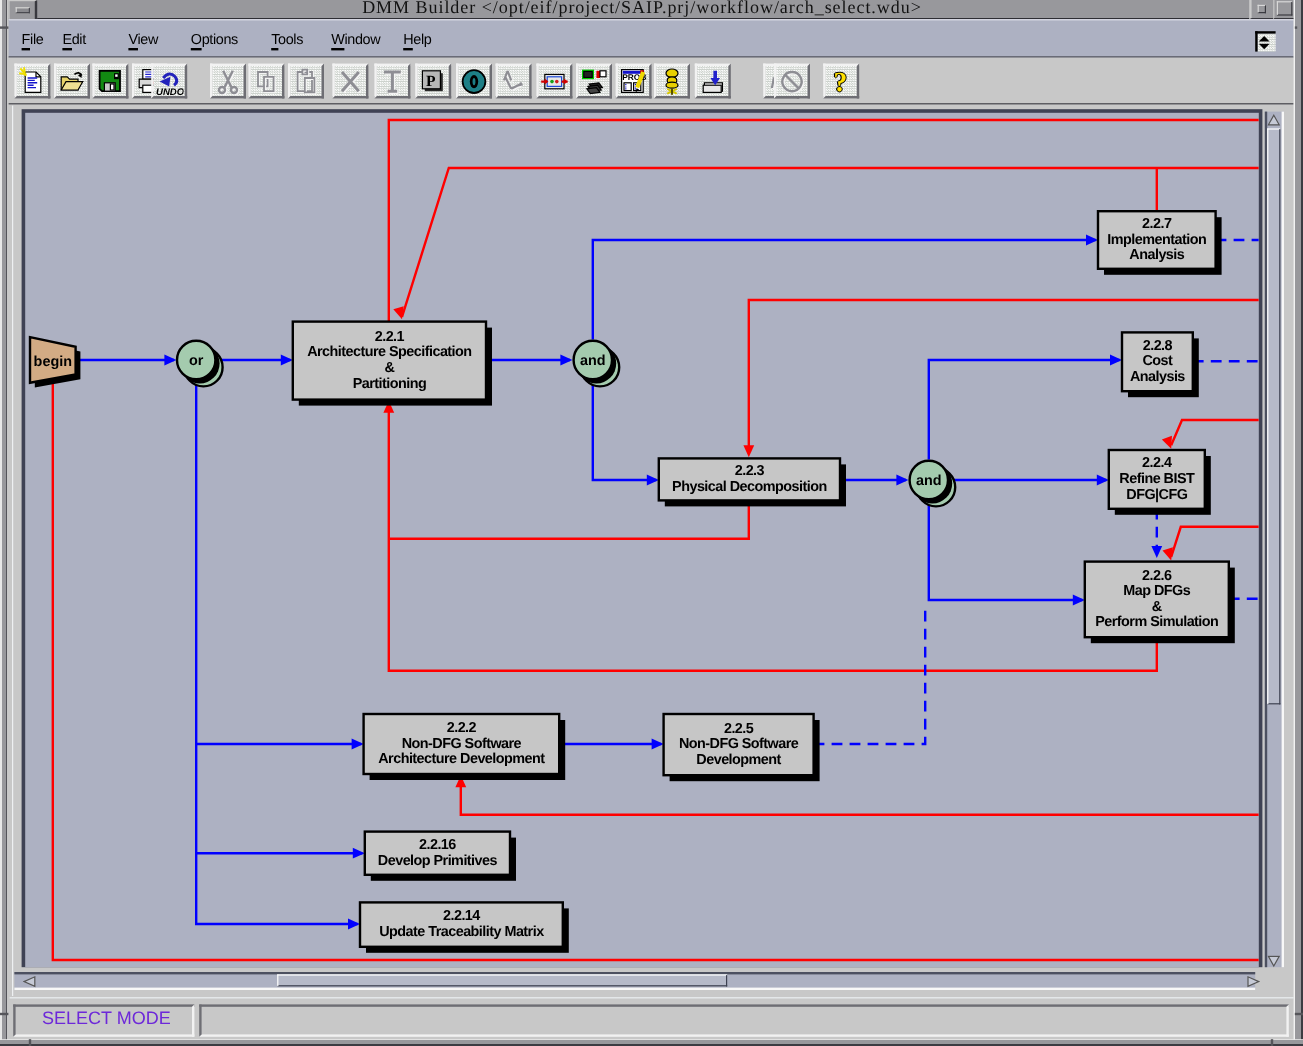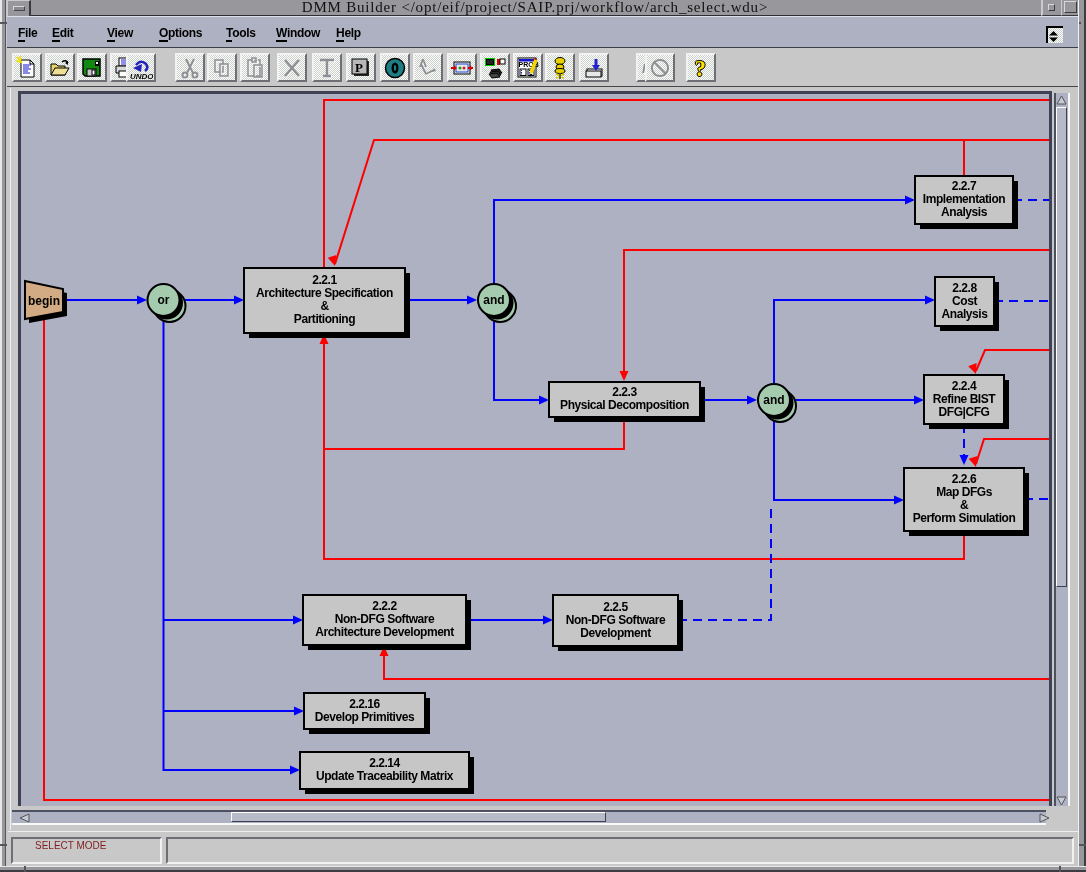--- a/index.html
+++ b/index.html
@@ -23,21 +23,21 @@
   font-family:"Liberation Serif",serif;font-size:15px;letter-spacing:0.8px;line-height:15px;color:#111;white-space:nowrap}
 #tb1{left:1041px;top:0;width:18px;height:15px;background:#98989c;border-left:2px solid #cacaca;border-right:2px solid #38383e;border-bottom:1px solid #38383e}
 #tb1 .sq{position:absolute;left:5px;top:4px;width:5px;height:5px;background:#98989c;
   border-top:1px solid #d8d8d8;border-left:1px solid #d8d8d8;border-bottom:1px solid #3a3a40;border-right:1px solid #3a3a40}
 #tb2{left:1061px;top:0;width:17px;height:15px;background:#98989c;border-left:1px solid #cacaca;border-bottom:1px solid #38383e}
 #tb2 .sq{position:absolute;left:2px;top:1px;width:11px;height:10px;background:#98989c;
   border-top:1px solid #d8d8d8;border-left:1px solid #d8d8d8;border-bottom:1px solid #3a3a40;border-right:1px solid #3a3a40}
 
 #menubar{left:7px;top:16px;width:1071px;height:30px;background:#adb1c2;
   border-top:1px solid #dcdee8;border-bottom:1px solid #3e3e46}
-.mi{position:absolute;top:26px;font-weight:bold;font-size:12px;color:#000;letter-spacing:-0.3px}
+.mi{position:absolute;top:26px;font-weight:normal;font-size:12px;color:#000;letter-spacing:-0.3px}
 .mi u{text-decoration:none;border-bottom:2px solid #000;padding-bottom:0px}
 #spinner{left:1046px;top:26px;width:15px;height:15px;
   background:conic-gradient(#fff 25%,#c9cfc9 0 50%,#fff 0 75%,#c9cfc9 0);background-size:2px 2px;
   border-left:2px solid #000;border-top:2px solid #000}
 
 #toolbar{left:7px;top:48px;width:1071px;height:38px;background:#c8c8c8;border-bottom:1px solid #45454b}
 .tb{position:absolute;top:53px;width:26px;height:25px;
   background:conic-gradient(#fff 25%,#c9cfc9 0 50%,#fff 0 75%,#c9cfc9 0);background-size:2px 2px;
   border-top:2px solid #f2f2f2;border-left:2px solid #f2f2f2;border-right:2px solid #6e6e74;border-bottom:2px solid #6e6e74}
 .tb svg{position:absolute;left:1px;top:1px}
@@ -53,21 +53,21 @@
   border-top:2px solid #4c5060;border-bottom:2px solid #f8f8f8}
 #hthumb{left:231px;top:812px;width:373px;height:8px;background:#b6bac9;
   border-top:1px solid #fff;border-left:1px solid #fff;border-right:1px solid #3c4050;border-bottom:1px solid #3c4050}
 .sarrow{position:absolute;width:12px;height:11px}
 #whiteline{left:8px;top:831px;width:1070px;height:1px;background:#eceff2}
 
 .panel{position:absolute;top:837px;height:23px;background:#c8c8c8;
   border-top:2px solid #6e6e74;border-left:2px solid #6e6e74;border-bottom:2px solid #f2f2f2;border-right:2px solid #f2f2f2}
 #p1{left:11px;width:147px}
 #p2{left:166px;width:904px}
-#smtext{left:35px;top:840px;font-size:10px;color:#7f1d1d}
+#smtext{left:35px;top:840px;font-size:15px;color:#6d28d9}
 </style>
 </head>
 <body>
 <div class="abs" id="titlebar"></div>
 <div class="abs" id="titletext">DMM Builder &lt;/opt/eif/project/SAIP.prj/workflow/arch_select.wdu&gt;</div>
 <div class="abs" id="minbox">
     <div class="dash"></div>
   </div>
 <div class="abs" id="tb1">
     <div class="sq"></div>

